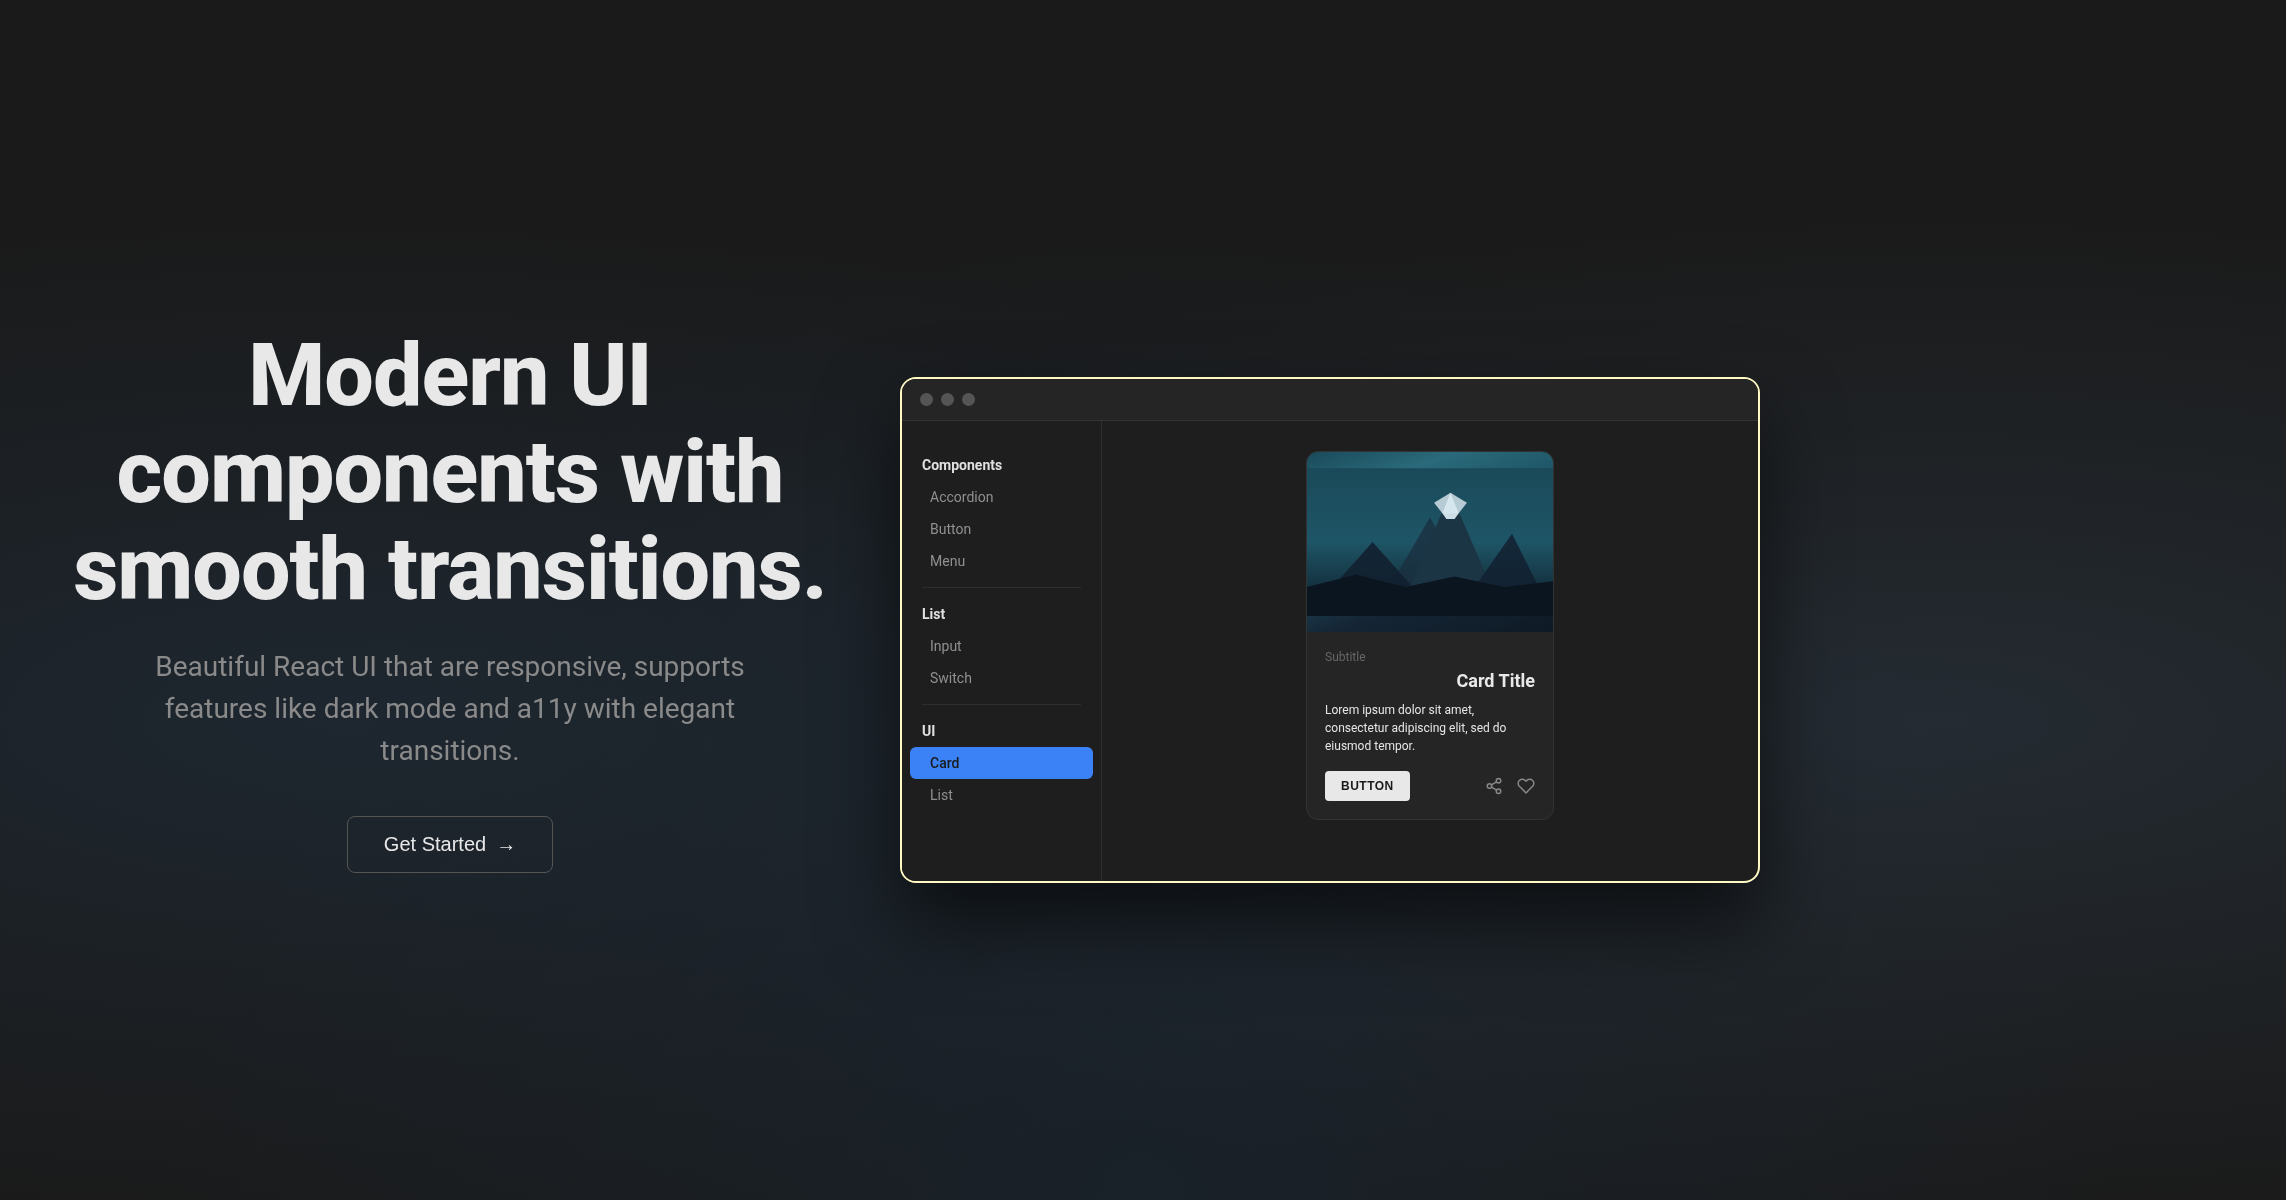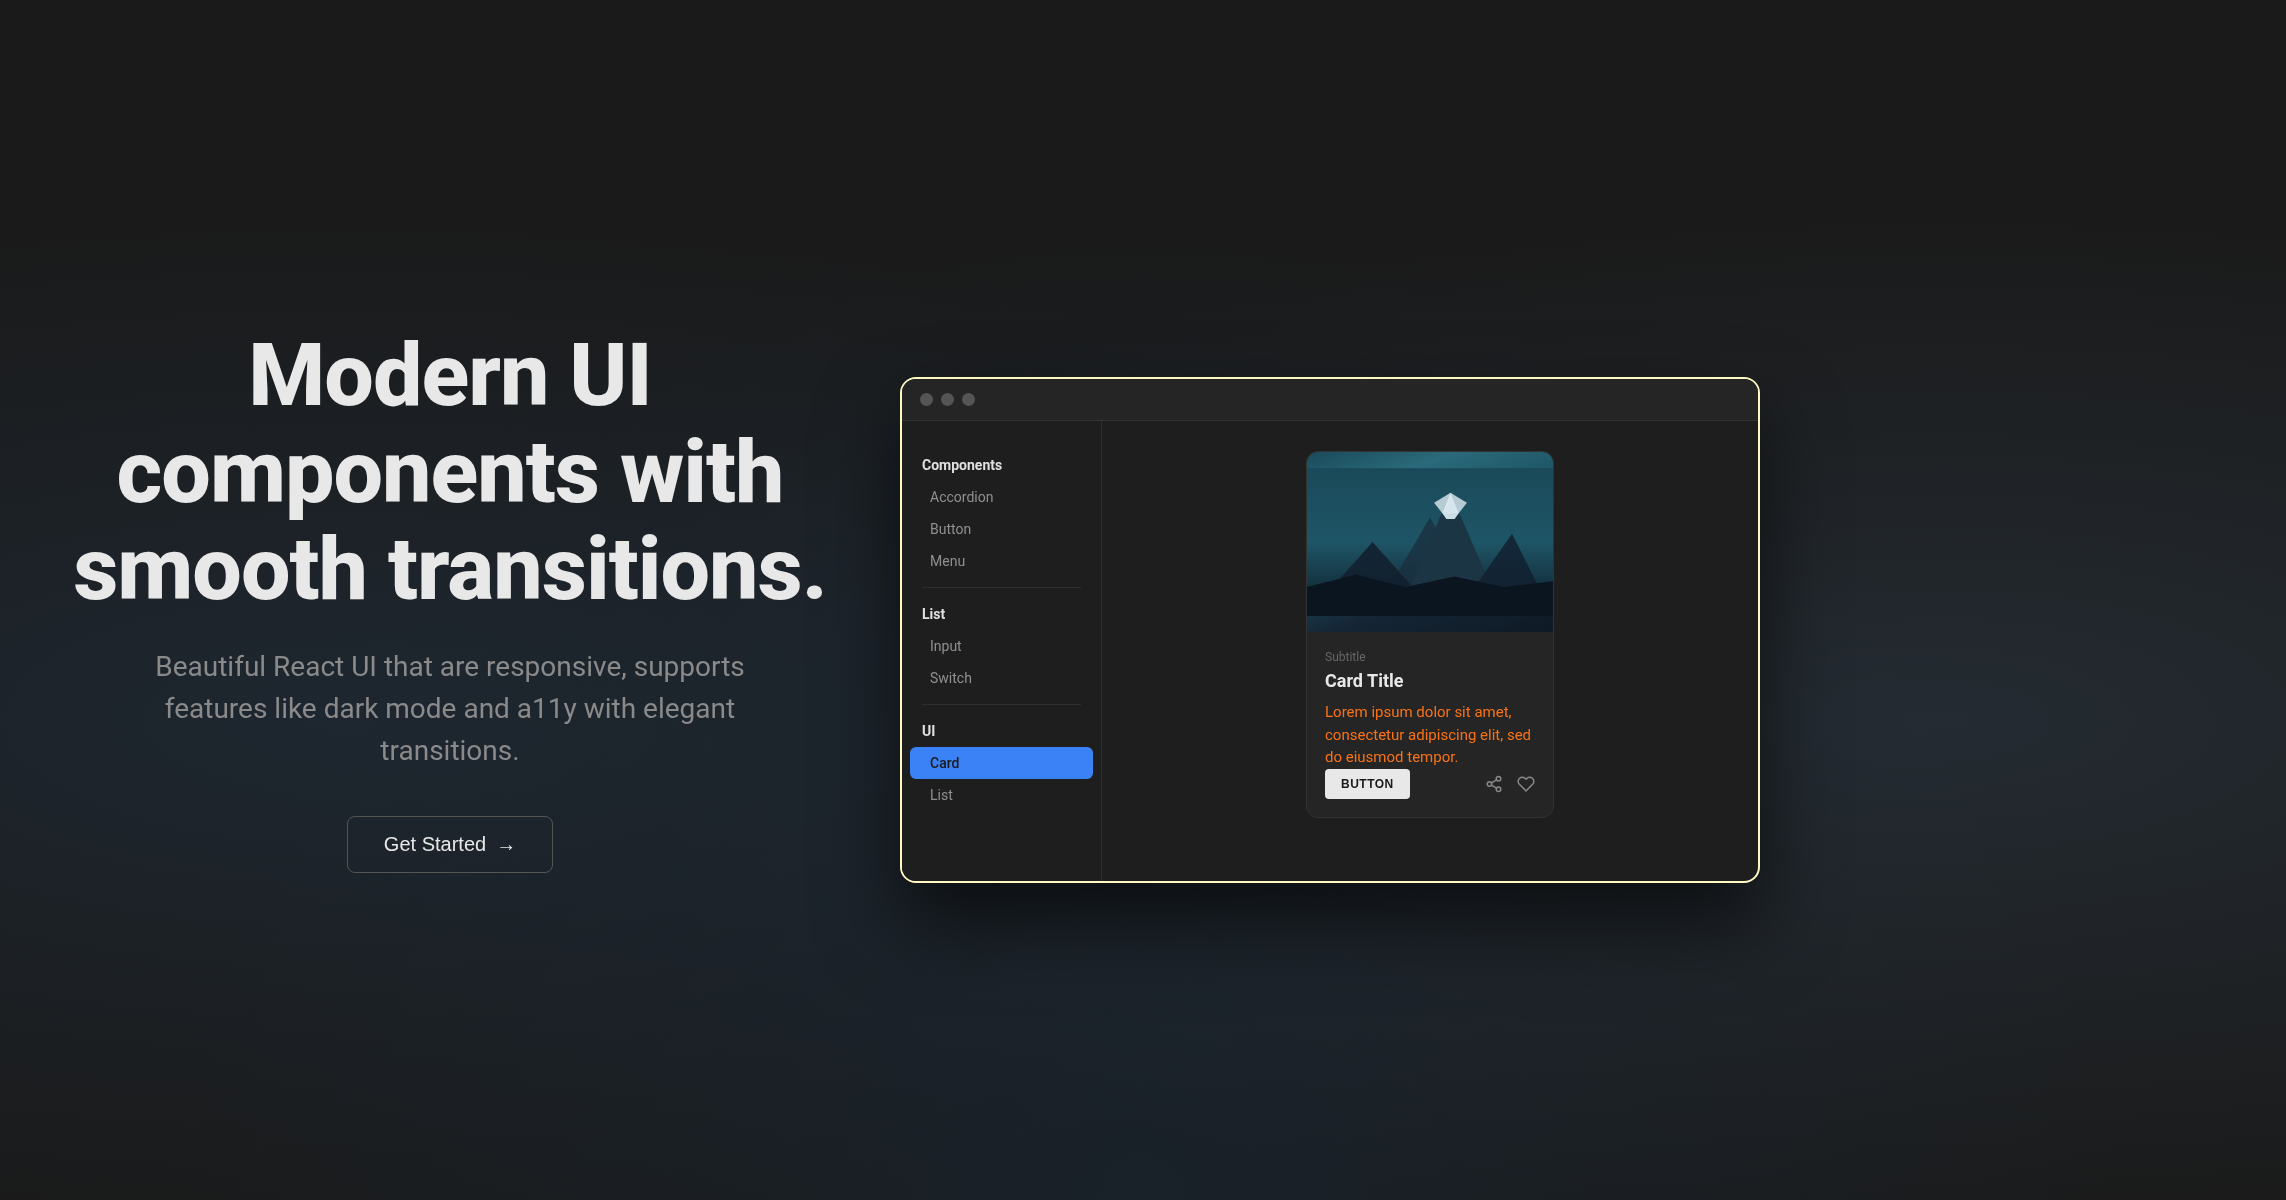--- a/index.html
+++ b/index.html
@@ -196,27 +196,28 @@
       font-size: 12px;
       color: #666;
       margin-bottom: 6px;
     }
 
     .card-title {
       font-size: 18px;
       font-weight: 700;
       color: #e8e8e8;
       margin-bottom: 10px;
+      text-align: right;
     }
 
     .card-text {
-      font-size: 15px;
-      color: #f97316;
+      font-size: 12px;
+      color: #e5e5e5;
       line-height: 1.5;
-      margin-bottom: 0;
+      margin-bottom: 16px;
     }
 
     .card-actions {
       display: flex;
       align-items: center;
       gap: 16px;
     }
 
     .card-button {
       padding: 8px 16px;

